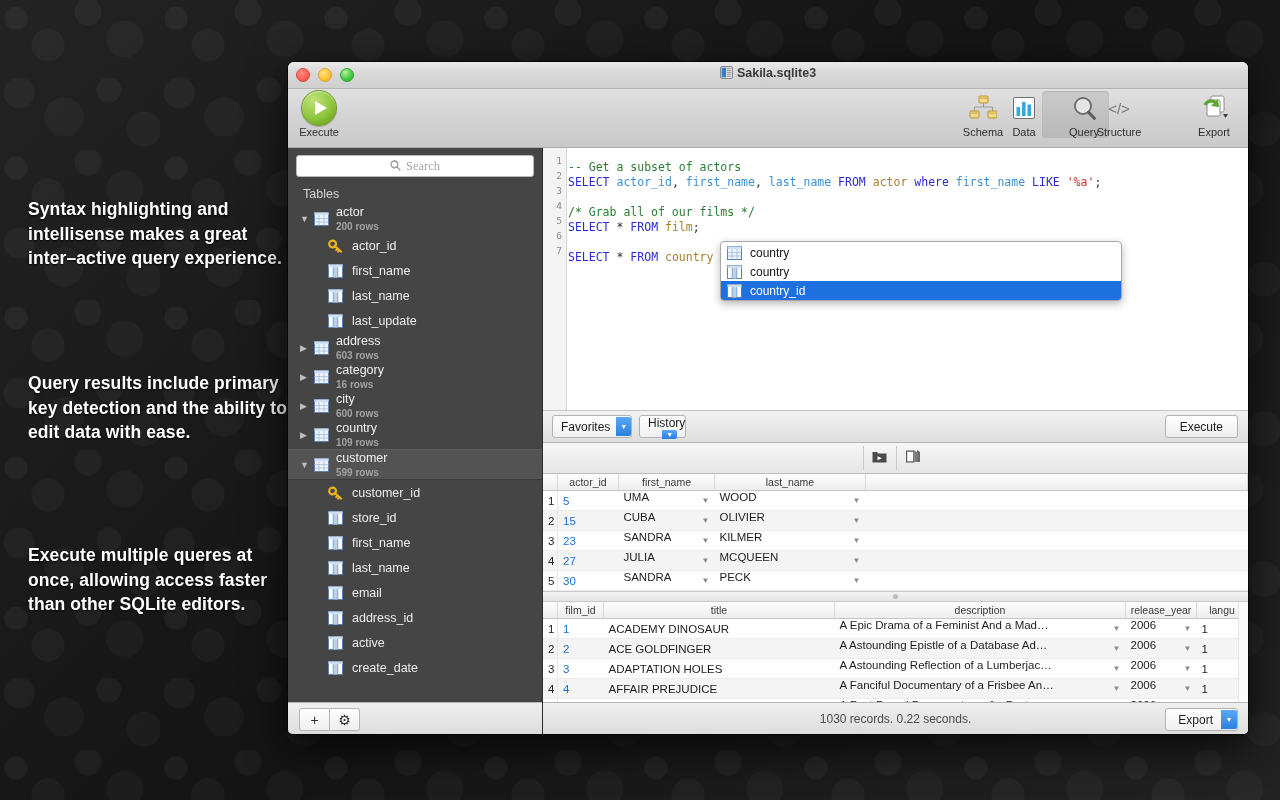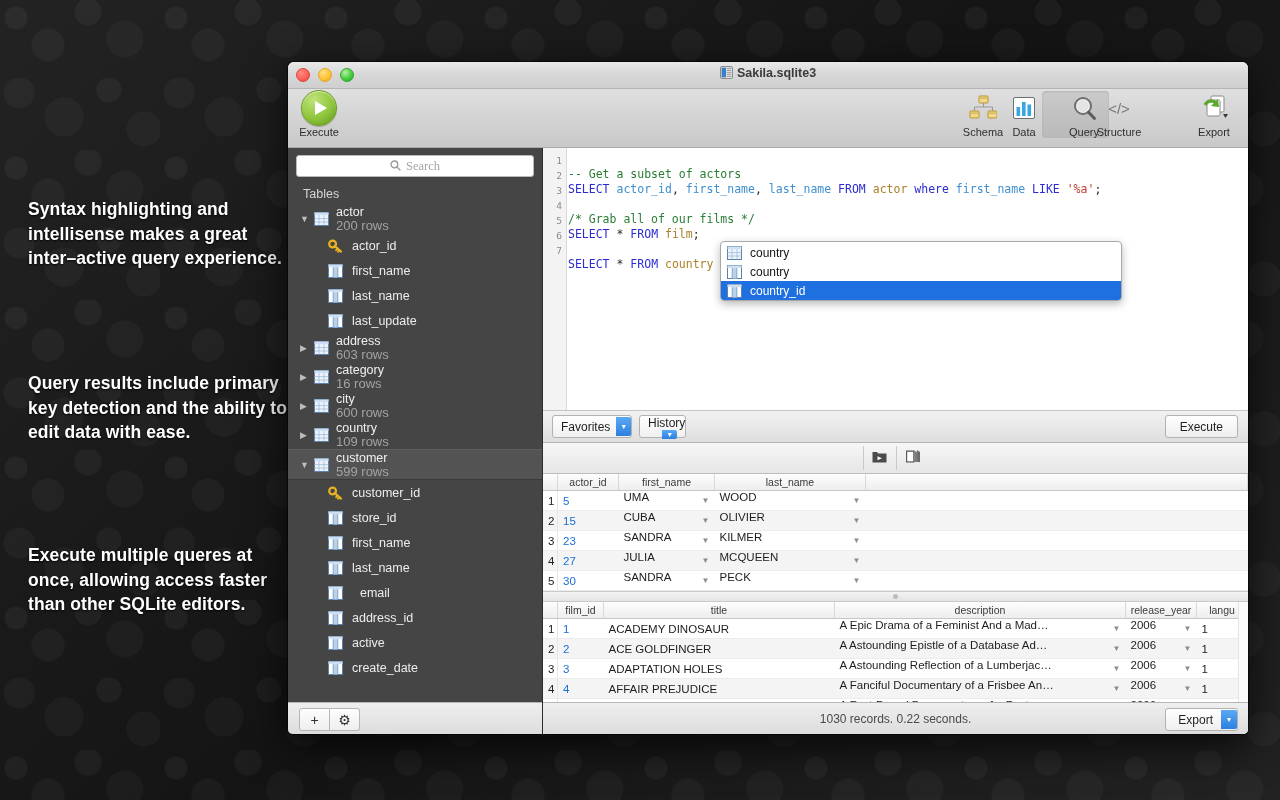--- a/index.html
+++ b/index.html
@@ -175,21 +175,21 @@
   }
   .node.table-node { height: 29px; }
   .node.selected { background: #535353; border-top:1px solid #5e5e5e; border-bottom:1px solid #3b3b3b;}
   .disc {
     width: 14px; font-size: 9px; color: #bdbdbd; flex: 0 0 14px;
   }
   .tbl-icon, .col-icon, .key-icon {
     flex: 0 0 auto; margin-right: 7px; display:flex; align-items:center;
   }
   .node-text .nm { font-size: 12.5px; color: #f0f0f0; line-height: 14px; }
-  .node-text .rw { font-size: 13px; color: #a3a3a3; font-weight:normal; line-height: 10px; }
+  .node-text .rw { font-size: 10px; color: #a3a3a3; font-weight:bold; line-height: 10px; }
   .col-node { padding-left: 40px; }
   .col-node .nm { font-size: 12.5px; color: #ededed; }
 
   .sidebar-footer {
     position: absolute; left: 0; bottom: 0;
     width: 254px; height: 32px;
     background: linear-gradient(to bottom, #efefef, #dcdcdc);
     border-top: 1px solid #b5b5b5;
   }
   .sf-btns { display:flex; margin: 5px 0 0 11px; }
@@ -230,21 +230,21 @@
     font-family: "DejaVu Sans Mono", monospace;
     font-size: 9.5px;
     color: #8a8a8a;
     text-align: right;
     padding-right: 4px;
     height: 15px;
     line-height: 15px;
   }
   .code {
     position: absolute; left: 25px; top: 0;
-    padding-top: 19px;
+    padding-top: 12px;
     font-family: "DejaVu Sans Mono", monospace;
     font-size: 11.5px;
     line-height: 15px;
     white-space: pre;
   }
   .code .line { height: 15px; }
   .kw  { color: #2b2bd6; }
   .cm  { color: #2a7d34; }
   .id  { color: #3f8fd0; }
   .tb  { color: #a9812a; }
@@ -668,21 +668,21 @@
           </div>
           <div class="node col-node">
             <span class="col-icon">
               <svg width="15" height="14" viewBox="0 0 15 14">
                 <rect x="0.5" y="0.5" width="14" height="13" fill="#ffffff" stroke="#5a80ad"></rect>
                 <rect x="0.5" y="0.5" width="14" height="2.6" fill="#cfe0f2"></rect>
                 <rect x="5.2" y="3.2" width="4.6" height="10.3" fill="#b9d2ec"></rect>
                 <path d="M5.2 3.2 L5.2 13.5 M9.8 3.2 L9.8 13.5" stroke="#6d94bd" stroke-width="0.8"></path>
               </svg>
             </span>
-            <span class="nm" style="margin-left:10px">email</span>
+            <span class="nm" style="margin-left:2px">email</span>
           </div>
           <div class="node col-node">
             <span class="col-icon">
               <svg width="15" height="14" viewBox="0 0 15 14">
                 <rect x="0.5" y="0.5" width="14" height="13" fill="#ffffff" stroke="#5a80ad"></rect>
                 <rect x="0.5" y="0.5" width="14" height="2.6" fill="#cfe0f2"></rect>
                 <rect x="5.2" y="3.2" width="4.6" height="10.3" fill="#b9d2ec"></rect>
                 <path d="M5.2 3.2 L5.2 13.5 M9.8 3.2 L9.8 13.5" stroke="#6d94bd" stroke-width="0.8"></path>
               </svg>
             </span>

